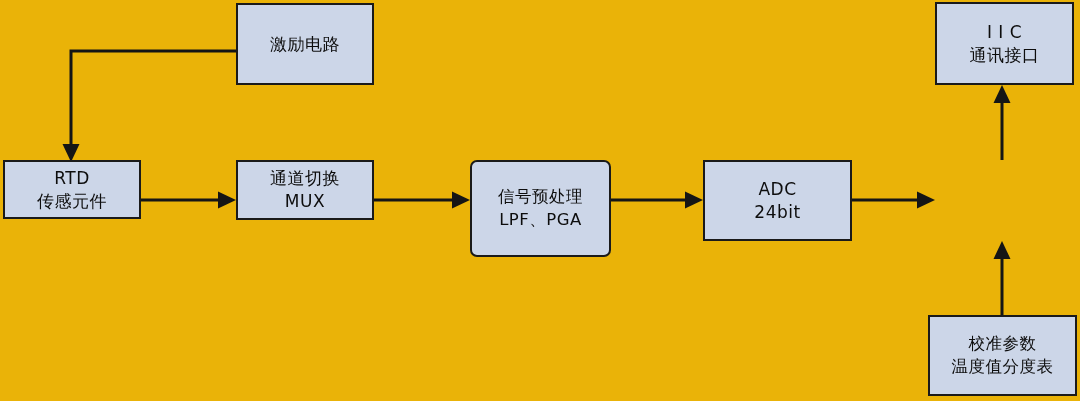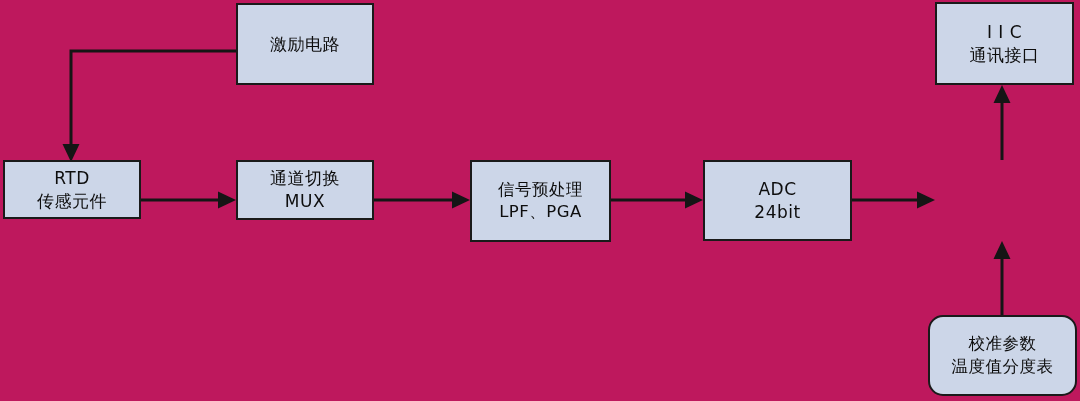--- a/index.html
+++ b/index.html
@@ -7,21 +7,21 @@
     padding: 0;
     background: #ffffff;
   }
   body {
     font-family: "DejaVu Sans", "Liberation Sans", sans-serif;
   }
   #diagram-root {
     position: relative;
     width: 1080px;
     height: 401px;
-    background: #be185d;
+    background: #eab308;
     overflow: hidden;
   }
   .node {
     position: absolute;
     box-sizing: border-box;
     background: #ccd6e8;
     border: 2px solid #1a1a1a;
     display: flex;
     flex-direction: column;
     align-items: center;
@@ -31,25 +31,25 @@
     font-size: 17px;
     line-height: 1.35;
     letter-spacing: 0.5px;
   }
   .node .line2 {
     display: block;
   }
   #node-rtd      { left: 3px;   top: 160px; width: 138px; height: 59px; }
   #node-exciter  { left: 236px; top: 3px;   width: 138px; height: 82px; }
   #node-mux      { left: 236px; top: 160px; width: 138px; height: 60px; }
-  #node-signal   { left: 470px; top: 160px; width: 141px; height: 82px; }
+  #node-signal   { left: 470px; top: 160px; width: 141px; height: 97px; border-radius: 7px; }
   #node-adc      { left: 703px; top: 160px; width: 149px; height: 81px; }
   #node-mcu      { left: 935px; top: 160px; width: 135px; height: 81px; }
   #node-iic      { left: 935px; top: 2px;   width: 139px; height: 83px; }
-  #node-caltable { left: 928px; top: 315px; width: 149px; height: 81px; border-radius: 15px; }
+  #node-caltable { left: 928px; top: 315px; width: 149px; height: 81px; }
 
   #node-signal  { font-size: 16.5px; }
   #node-caltable { font-size: 16.5px; }
 
   .edge-svg {
     position: absolute;
     left: 0;
     top: 0;
     width: 1080px;
     height: 401px;

